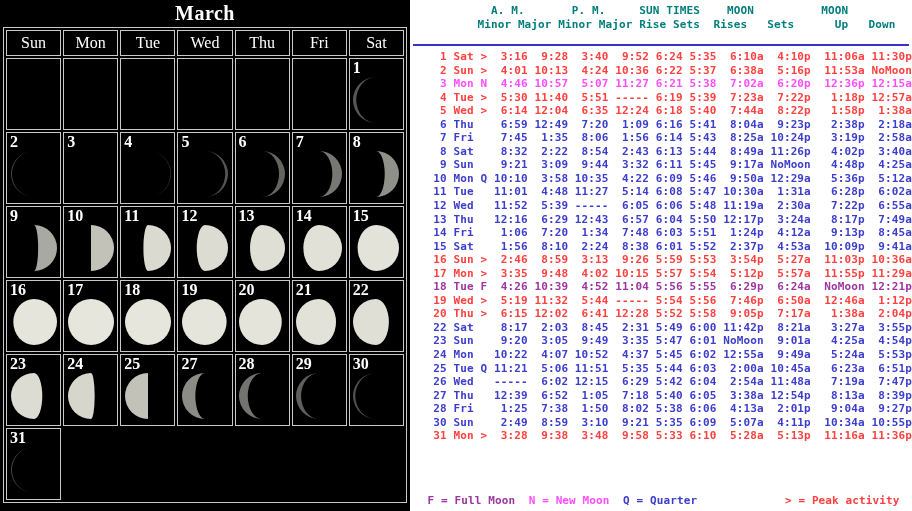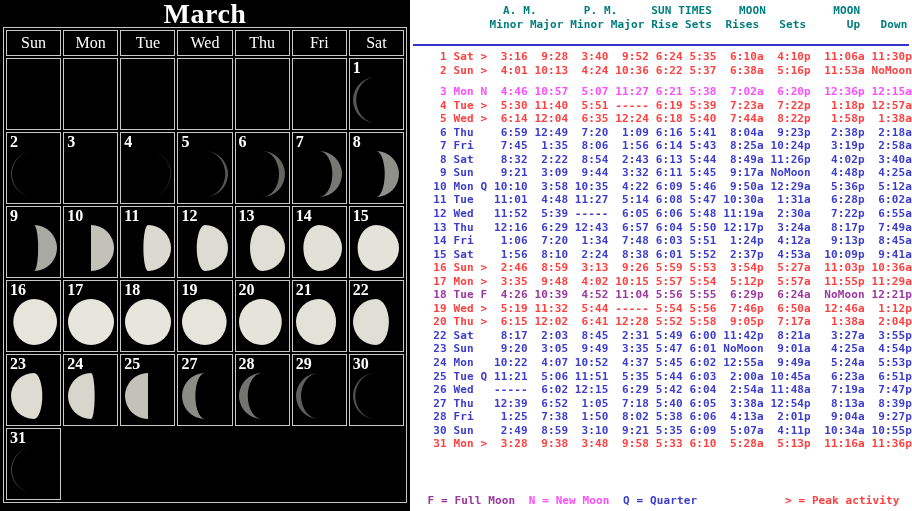--- a/index.html
+++ b/index.html
@@ -1,45 +1,45 @@
 <!DOCTYPE html>
 <html><head>
 <meta charset="utf-8">
 <style>
   html,body{margin:0;padding:0;background:#ffffff;}
   .root{position:relative;width:912px;height:511px;background:#ffffff;overflow:hidden;}
 
   
   .cal-panel{position:absolute;left:0;top:0;width:410px;height:511px;background:#000;color:#fff;}
-  .cal-title{font-family:"Liberation Serif","DejaVu Serif",serif;font-weight:bold;font-size:28px;
+  .cal-title{font-family:"Liberation Serif","DejaVu Serif",serif;font-weight:bold;font-size:20px;
              height:27px;line-height:27px;text-align:center;letter-spacing:0.5px;}
   .cal-wrap{margin:0 3px;border:1px solid #c8c8c8;padding:2px;background:#000;}
   .grid{display:grid;grid-template-columns:repeat(7,1fr);gap:2px;}
   .hcell{border:1px solid #c8c8c8;height:24px;line-height:24px;text-align:center;
          font-family:"Liberation Serif","DejaVu Serif",serif;font-weight:normal;font-size:16px;}
   .grid.body{margin-top:2px;}
   .dcell{border:1px solid #c8c8c8;height:70px;position:relative;background:#000;}
   .ecell{height:70px;background:#000;}
   .dnum{position:absolute;top:0px;left:3px;font-family:"Liberation Serif","DejaVu Serif",serif;
         font-weight:bold;font-size:16px;color:#fff;}
   .moon{position:absolute;left:50%;top:16px;transform:translateX(-50%);}
 
   
   .tbl-panel{position:absolute;left:410px;top:0;width:502px;height:511px;background:#ffffff;}
   .mono{font-family:"DejaVu Sans Mono","Liberation Mono",monospace;font-weight:bold;
         font-size:11px;white-space:pre;letter-spacing:0.12px;}
-  .hdr{color:#007d7d;line-height:14px;padding-left:12px;}
+  .hdr{color:#007d7d;line-height:14px;padding-left:0;}
   .hdr1{padding-top:4px;}
   .rule{height:2px;background:#3434cc;margin:12px 3px 4px 3px;}
   .rows{padding-left:4px;}
   .trow{line-height:13.55px;height:13.55px;text-align:right;}
   .legend{position:absolute;left:4px;top:494px;}
   .c-red{color:#ff4040;}
   .c-blue{color:#3d3dcc;}
-  .c-mag{color:#ff4cff;margin-top:8px;}
+  .c-mag{color:#ff4cff;}
   .c-pur{color:#9c36a0;}
 </style>
 </head>
 <body>
 
 <div class="root">
 
   <div class="cal-panel">
     <div class="cal-title">March</div>
     <div class="cal-wrap">

